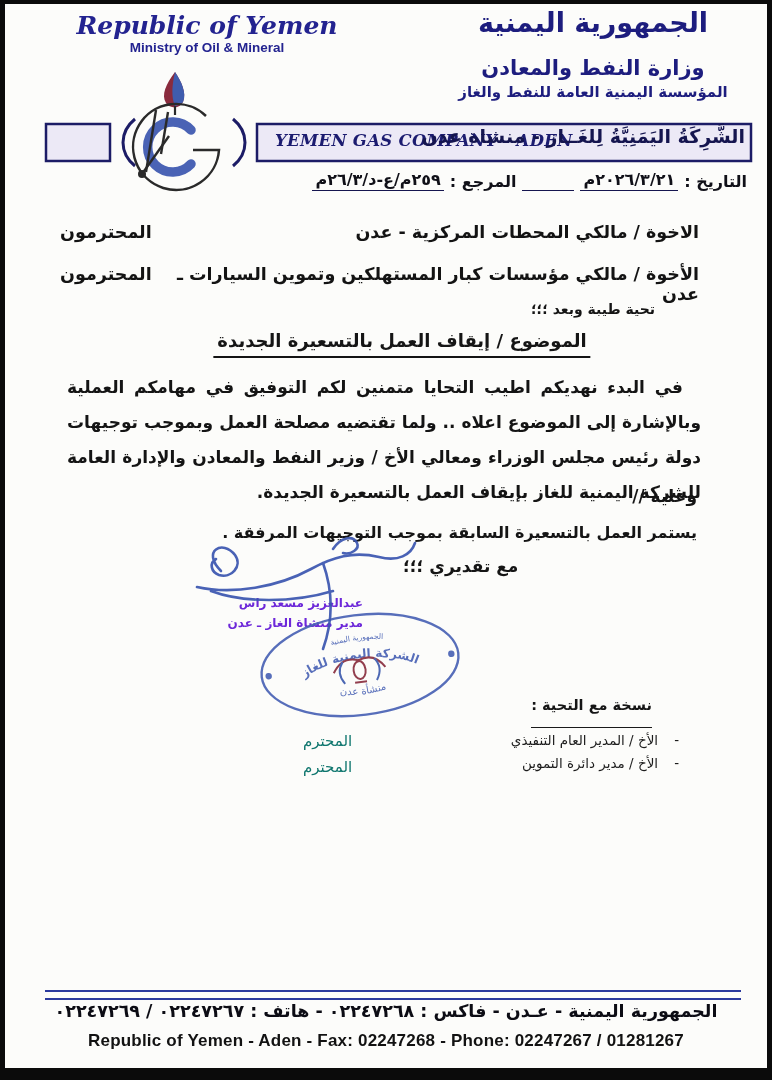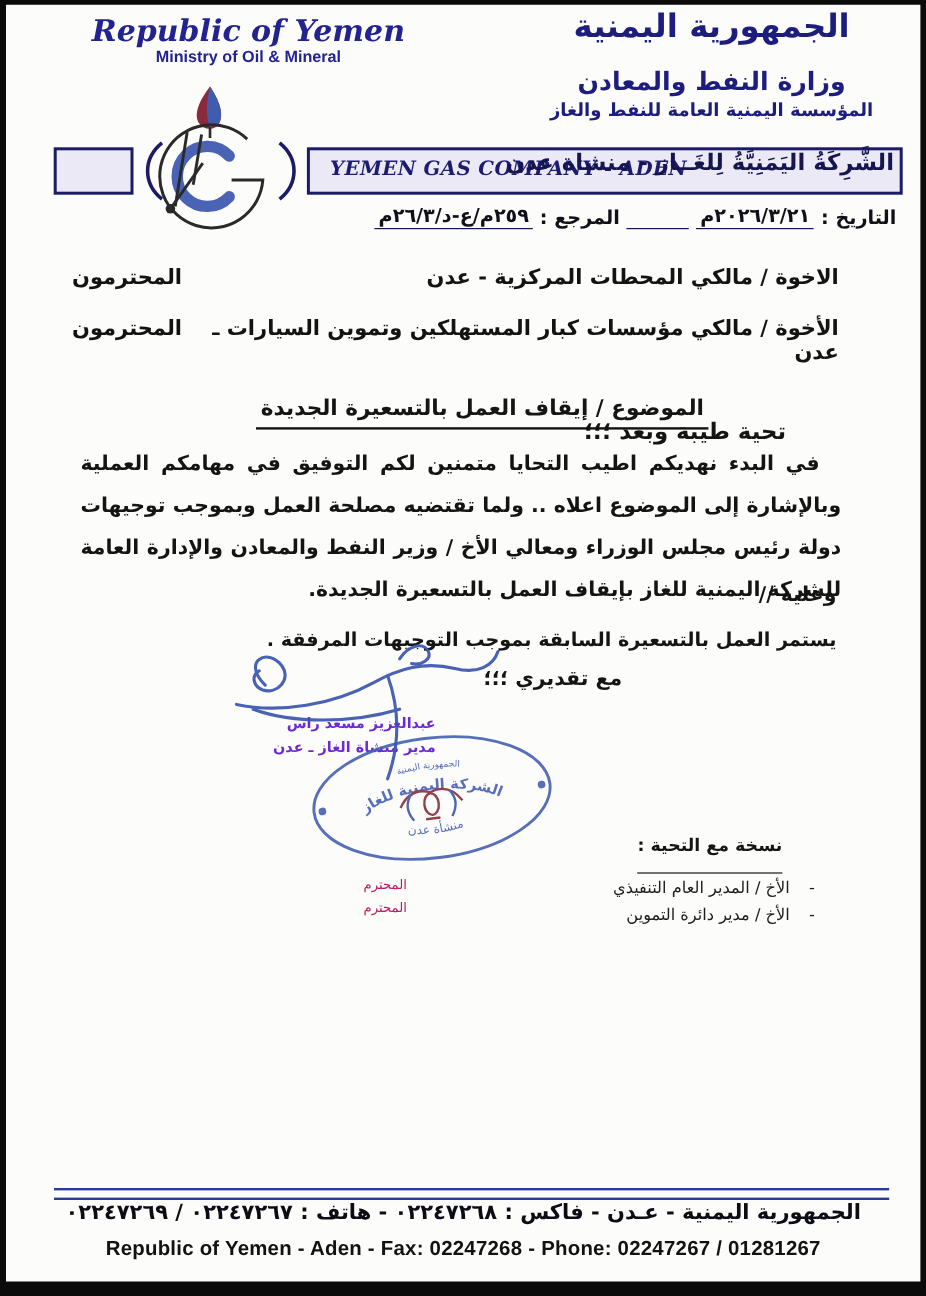--- a/index.html
+++ b/index.html
@@ -27,36 +27,36 @@
   .banner{left:38px;top:112px;width:712px;height:52px;}
   .banner svg{position:absolute;left:0;top:0;}
   .banner .en{position:absolute;left:232px;top:15px;font-family:"DejaVu Serif",serif;font-style:italic;font-weight:700;font-size:16.5px;color:#1c1c70;letter-spacing:.3px;}
   .banner .ar{position:absolute;right:10px;top:9px;direction:rtl;font-weight:700;font-size:19px;color:#15154f;}
   
   .dateline{right:20px;top:166px;direction:rtl;font-weight:700;font-size:16px;color:#101018;display:flex;align-items:flex-end;gap:6px;}
   .dateline .val{border-bottom:1.5px solid #15154f;padding:0 3px 1px;}
   .dateline .fill{display:inline-block;width:52px;border-bottom:1.5px solid #15154f;height:14px;}
   
   .recip{left:55px;right:68px;display:flex;direction:rtl;justify-content:space-between;font-weight:700;font-size:17.5px;color:#131313;}
-  .greeting{right:112px;top:297px;direction:rtl;font-weight:700;font-size:19px;margin-top:48px;}
+  .greeting{right:112px;top:297px;direction:rtl;font-weight:700;font-size:14px;}
   
   .subject{left:50%;top:326px;transform:translateX(-50%);direction:rtl;font-weight:700;font-size:18px;border-bottom:2px solid #141414;padding:0 4px 5px;white-space:nowrap;margin-left:16px;}
   .bodytext{left:62px;right:66px;top:366px;direction:rtl;text-align:justify;font-weight:700;font-size:17px;line-height:2.05;text-indent:18px;color:#141414;}
   .therefore{right:70px;top:482px;direction:rtl;font-weight:700;font-size:17px;}
   .resolution{right:70px;top:519px;direction:rtl;font-weight:700;font-size:16px;}
   .closing{left:398px;top:552px;direction:rtl;font-weight:700;font-size:17px;}
   
   .sigblock{left:183px;top:590px;width:175px;direction:rtl;text-align:right;font-weight:700;font-size:12px;line-height:1.65;color:#6d28d9;z-index:1;}
   .scribble{left:178px;top:523px;z-index:3;}
   .stamp{left:250px;top:606px;z-index:2;transform:rotate(-7deg);opacity:.92;}
   
   .cc-head{right:115px;top:693px;direction:rtl;font-weight:700;font-size:14.5px;border-bottom:1.5px solid #1a1a1a;padding-bottom:14px;}
   .cc-list{right:88px;top:725px;direction:rtl;font-size:13.5px;color:#1c1c1c;line-height:1.7;}
   .cc-list .row{display:flex;direction:rtl;gap:16px;}
-  .cc-hon{left:298px;top:725px;direction:rtl;font-size:11px;color:#be185d;line-height:1.7;}
+  .cc-hon{left:298px;top:725px;direction:rtl;font-size:15px;color:#0f766e;line-height:1.7;}
   
   .rule{left:40px;right:26px;top:986px;height:6px;border-top:2.5px solid #2b3a9e;border-bottom:2px solid #2b3a9e;}
   .f-ar{left:0;right:0;top:997px;text-align:center;direction:rtl;font-weight:700;font-size:17.5px;color:#0c0c14;}
   .f-en{left:0;right:0;top:1027px;text-align:center;font-family:"Liberation Sans",sans-serif;font-weight:700;font-size:17px;color:#121212;letter-spacing:.2px;}
 </style>
 </head>
 <body>
 
 <div class="page">
 

